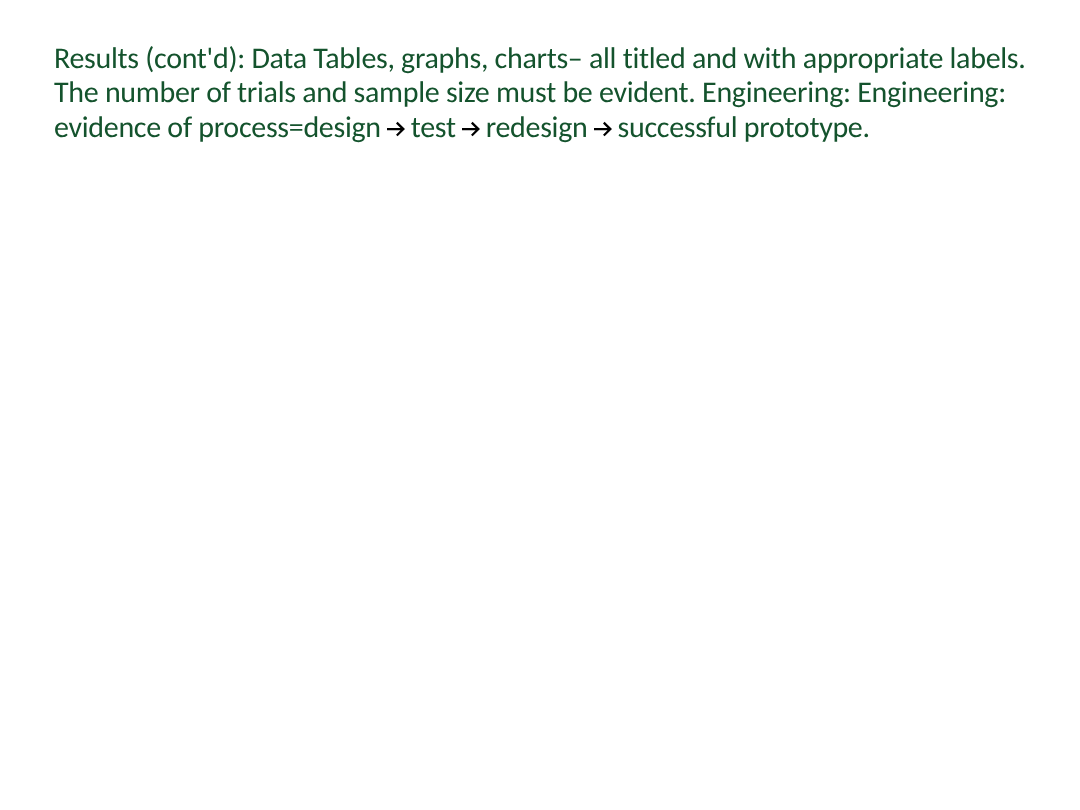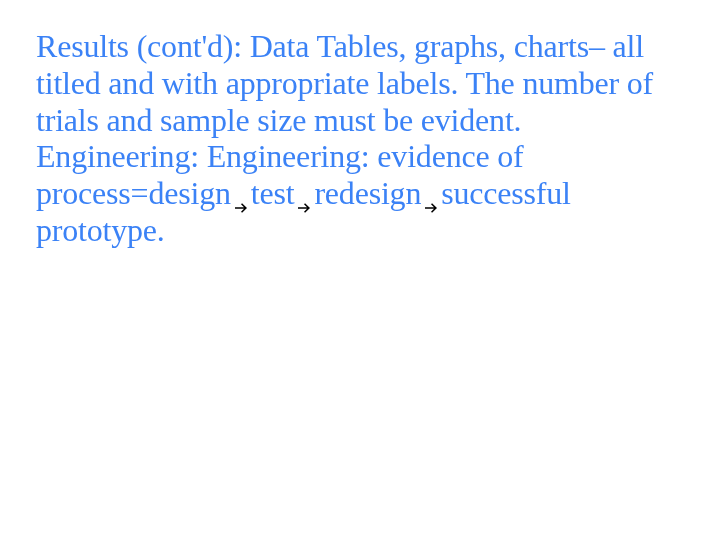--- a/index.html
+++ b/index.html
@@ -9,26 +9,25 @@
     }
     body {
       width: 720px;
       height: 540px;
       background: #ffffff;
       font-family: Calibri, "Segoe UI", Arial, sans-serif;
       padding: 28px 36px;
       overflow: hidden;
     }
     .content {
-      font-size: 32px;
+      font-size: 20px;
       line-height: 1.15;
-      color: #3b82f6;
+      color: #14532d;
       font-weight: 400;
       letter-spacing: -0.2px;
-      font-family: Liberation Serif, serif;
     }
     .arrow {
       display: inline-block;
       width: 18px;
       height: 18px;
       vertical-align: middle;
       margin: 0 1px;
     }
   </style>
 </head>

